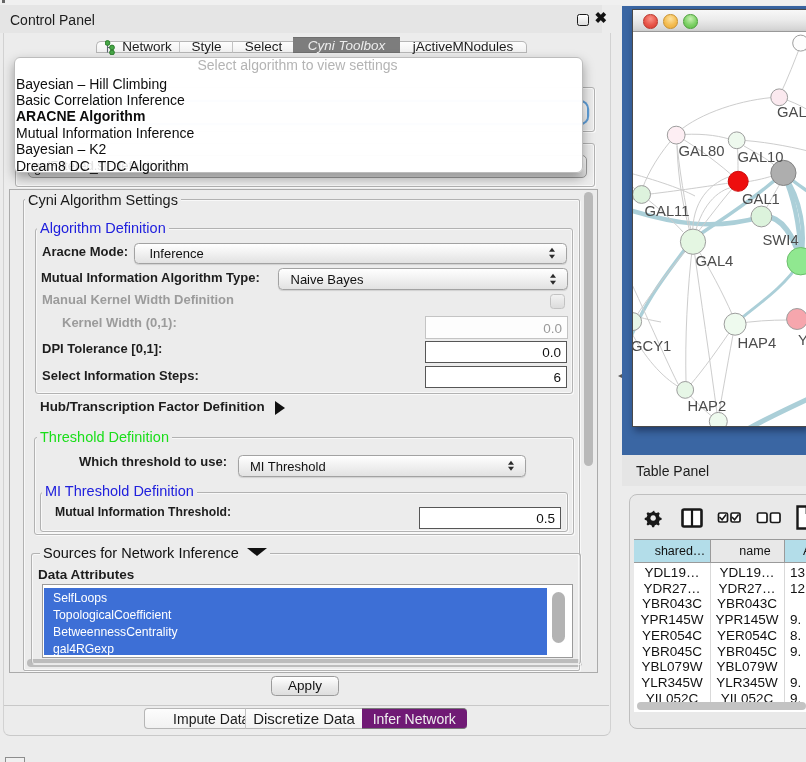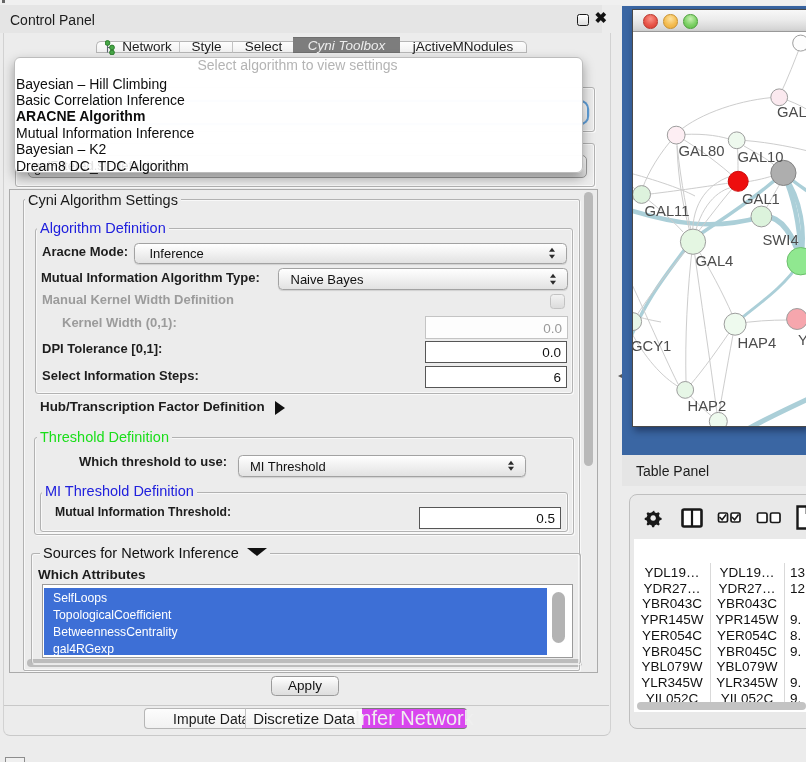--- a/index.html
+++ b/index.html
@@ -133,35 +133,35 @@
 <div class="gtitle" style="left:42px;top:482.6px;color:#2020dd;">MI Threshold Definition</div>
 
 <div class="abs lbl" style="left:55px;top:505px;font-size:12.2px;">Mutual Information Threshold:</div>
 <div class="tfield" style="left:419px;top:506.5px;width:140px;height:20px;">
     <div class="val">0.5</div>
   </div>
 
 <div class="abs etch" style="left:31px;top:553px;width:548px;height:110px;border-bottom:none;"></div>
 <div class="gtitle" style="left:40px;top:544.5px;color:#111;">Sources for Network Inference<span style="display:inline-block;margin-left:8px;width:0;height:0;border-left:10.5px solid transparent;border-right:10.5px solid transparent;border-top:8px solid #111;vertical-align:2px;"></span></div>
 
-<div class="abs lbl" style="left:38px;top:567px;font-size:13.5px;">Which Attributes</div>
+<div class="abs lbl" style="left:38px;top:567px;font-size:13.5px;">Data Attributes</div>
 
 <div class="abs" style="left:42px;top:583.5px;width:529px;height:72px;background:#fff;border:1px solid #9a9a9a;overflow:hidden;">
   <div style="position:absolute;left:1px;top:3px;width:503px;height:67px;background:#3d6fd6;"></div>
   <div style="position:absolute;left:10px;top:5px;font-size:12.2px;line-height:17px;color:#fff;white-space:nowrap;">SelfLoops<br>TopologicalCoefficient<br>BetweennessCentrality<br>gal4RGexp</div>
   <div style="position:absolute;left:509px;top:7px;width:13px;height:51px;background:#b3b3b3;border-radius:6.5px;"></div>
 </div>
 
 <div class="abs" style="left:271px;top:675.5px;width:66px;height:18px;background:linear-gradient(#ffffff,#e8e8e8 60%,#dedede);border:1px solid #9a9a9a;border-radius:4.5px;text-align:center;font-size:13.5px;color:#111;line-height:18px;">Apply</div>
 
 <div class="abs" style="left:4px;top:705px;width:605px;height:1px;background:#c8c8c8;"></div>
 <div class="abs" style="left:0;top:708px;height:21px;">
   <div class="seg" style="left:144px;width:100.5px;border-left:1px solid #b6b6b6;border-radius:4px 0 0 4px;font-size:14px;padding-left:16px;">Impute Data</div>
   <div class="seg" style="left:244.5px;width:117px;border-left:1px solid #c3c3c3;font-size:15px;">Discretize Data</div>
-  <div class="seg" style="left:361.5px;width:105.5px;background:#d946ef;border-top:1px solid #7a7a7a;border-bottom:1px solid #7a7a7a;color:#efefef;border-radius:0 4px 4px 0;font-size:20px;text-align:right;">Infer Network</div>
+  <div class="seg" style="left:361.5px;width:105.5px;background:#701a75;border-top:1px solid #7a7a7a;border-bottom:1px solid #7a7a7a;color:#efefef;border-radius:0 4px 4px 0;font-size:14px;text-align:right;">Infer Network</div>
 </div>
 
 <div class="abs" style="left:5px;top:757px;width:18px;height:10px;border:1.5px solid #8d8d8d;background:#f0f0f0;"></div>
 
 <div class="abs" style="left:618px;top:374px;width:0;height:0;border-top:2.5px solid transparent;border-bottom:2.5px solid transparent;border-right:4px solid #555;"></div>
 
 <div class="abs" style="left:622px;top:6px;width:184px;height:449px;background:#3a66a3;"></div>
 
 <div class="abs" style="left:632px;top:9px;width:174px;height:416px;border:1px solid #4a4a4a;border-right:none;box-shadow:2px 4px 7px rgba(0,0,20,.4);">
   <div style="position:absolute;left:0;top:0;right:0;height:21px;background:linear-gradient(#f8f8f8,#ececec 45%,#d6d6d6 90%,#cbcbcb);border-bottom:1px solid #999;">
@@ -269,20 +269,28 @@
     <path d="M92,13 l2.6,2.8 4,-5.4" stroke-width="1.6"></path>
     <rect x="117.5" y="9" width="9.5" height="9.5" rx="1.5" stroke-width="1.7" fill="#fff"></rect>
     <rect x="130.5" y="9" width="9.5" height="9.5" rx="1.5" stroke-width="1.7" fill="#fff"></rect>
     <path d="M157.5,2.5 h10 l6,6 v16 h-16 z" stroke-width="2.4" fill="#fff"></path>
     <path d="M166.5,2.5 v6.5 h7" stroke-width="1.8"></path>
   </g>
 </svg>
 
 <div class="abs" style="left:634px;top:539px;width:172px;height:173px;background:#fff;overflow:hidden;">
 
+  <div style="position:absolute;left:0;top:0;width:172px;height:24px;border-top:1px solid #9a9a9a;border-bottom:1px solid #9a9a9a;box-sizing:border-box;">
+    <div style="position:absolute;left:0;top:0;width:76px;height:22px;background:#b3dde9;"></div>
+    <div style="position:absolute;left:76px;top:0;width:74px;height:22px;background:#e8e8e8;border-left:1px solid #9a9a9a;"></div>
+    <div style="position:absolute;left:150px;top:0;width:22px;height:22px;background:#b3dde9;border-left:1px solid #9a9a9a;"></div>
+    <div style="position:absolute;left:0;top:3.5px;width:92px;text-align:center;font-size:12.5px;color:#111;">shared…</div>
+    <div style="position:absolute;left:76px;top:3.5px;width:90px;text-align:center;font-size:12.5px;color:#111;">name</div>
+    <div style="position:absolute;left:169px;top:3.5px;font-size:12.5px;color:#111;">A</div>
+  </div>
 
   <div style="position:absolute;left:76px;top:24px;width:1px;height:139px;background:#d9d9d9;"></div>
   <div style="position:absolute;left:150px;top:24px;width:1px;height:139px;background:#d9d9d9;"></div>
 
   <div style="position:absolute;left:0;top:26px;width:76px;text-align:center;font-size:13.5px;color:#111;line-height:15.7px;white-space:nowrap;">YDL19…<br>YDR27…<br>YBR043C<br>YPR145W<br>YER054C<br>YBR045C<br>YBL079W<br>YLR345W<br>YIL052C</div>
   <div style="position:absolute;left:76px;top:26px;width:74px;text-align:center;font-size:13.5px;color:#111;line-height:15.7px;white-space:nowrap;">YDL19…<br>YDR27…<br>YBR043C<br>YPR145W<br>YER054C<br>YBR045C<br>YBL079W<br>YLR345W<br>YIL052C</div>
   <div style="position:absolute;left:156px;top:26px;font-size:13.5px;color:#111;line-height:15.7px;white-space:nowrap;">13<br>12<br>&nbsp;<br>9.<br>8.<br>9.<br>&nbsp;<br>9.<br>9.</div>
 
   <div style="position:absolute;left:3px;top:162.5px;width:169px;height:8px;background:#c3c3c3;border-radius:4px;"></div>
 </div>

